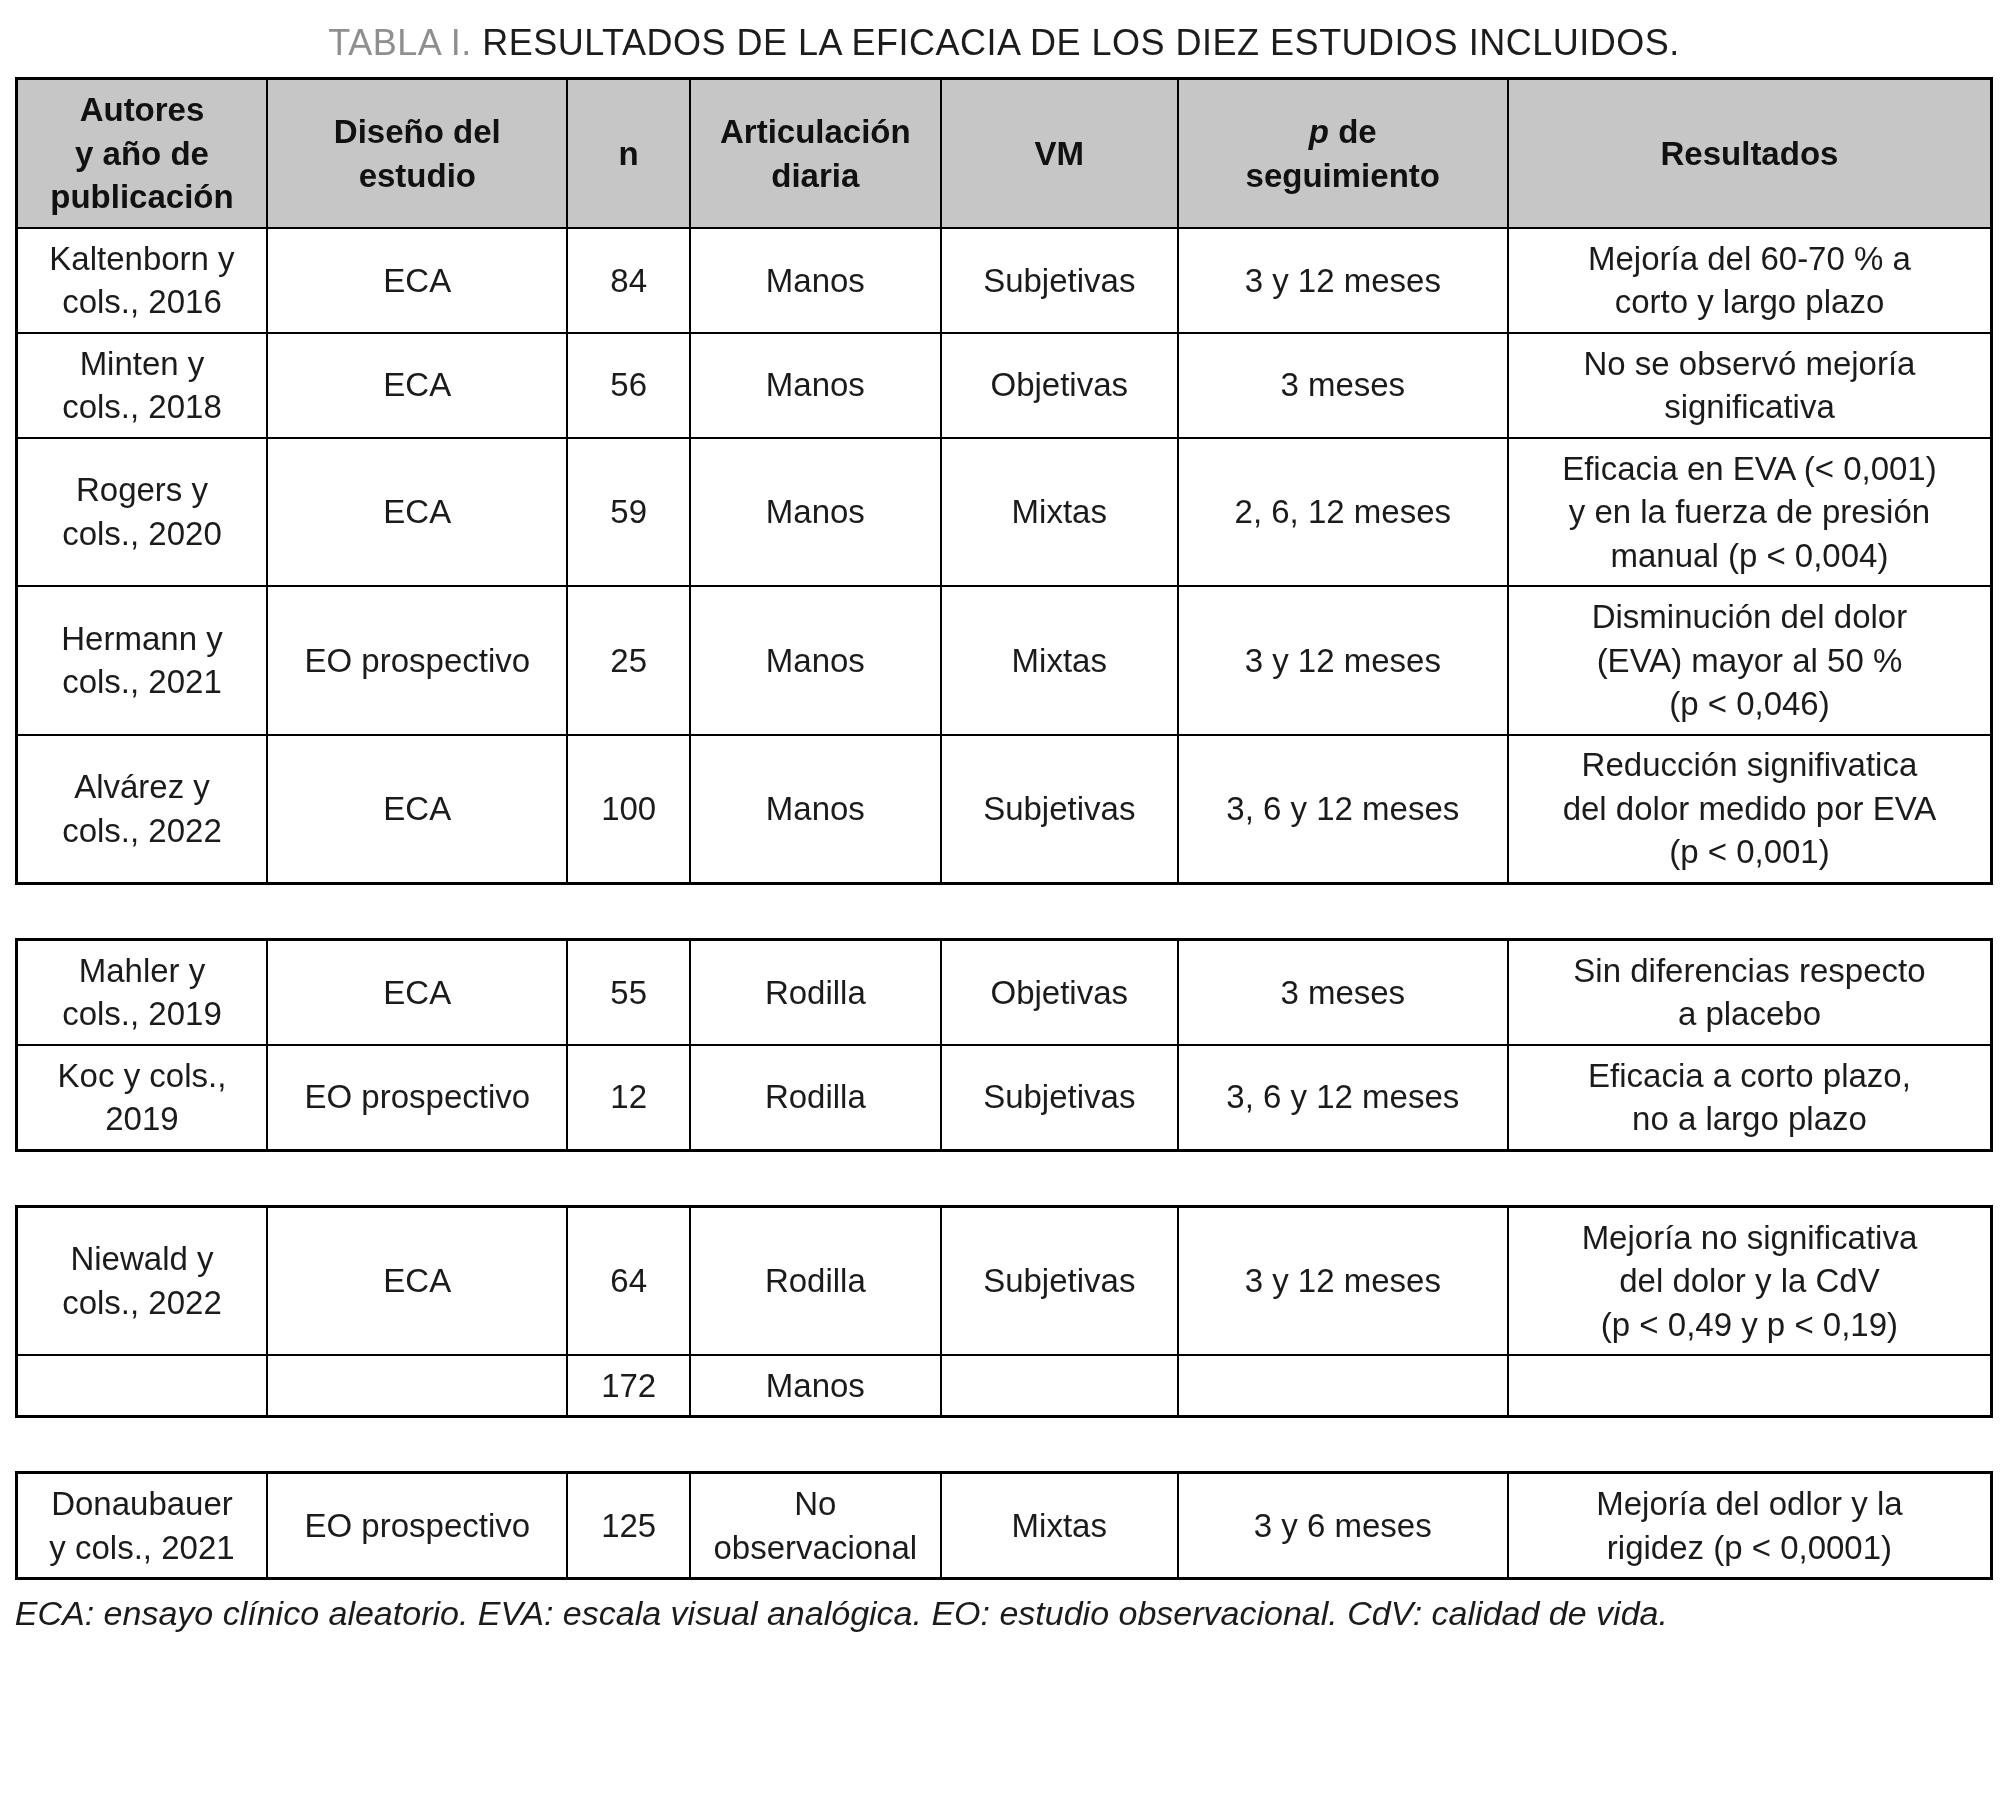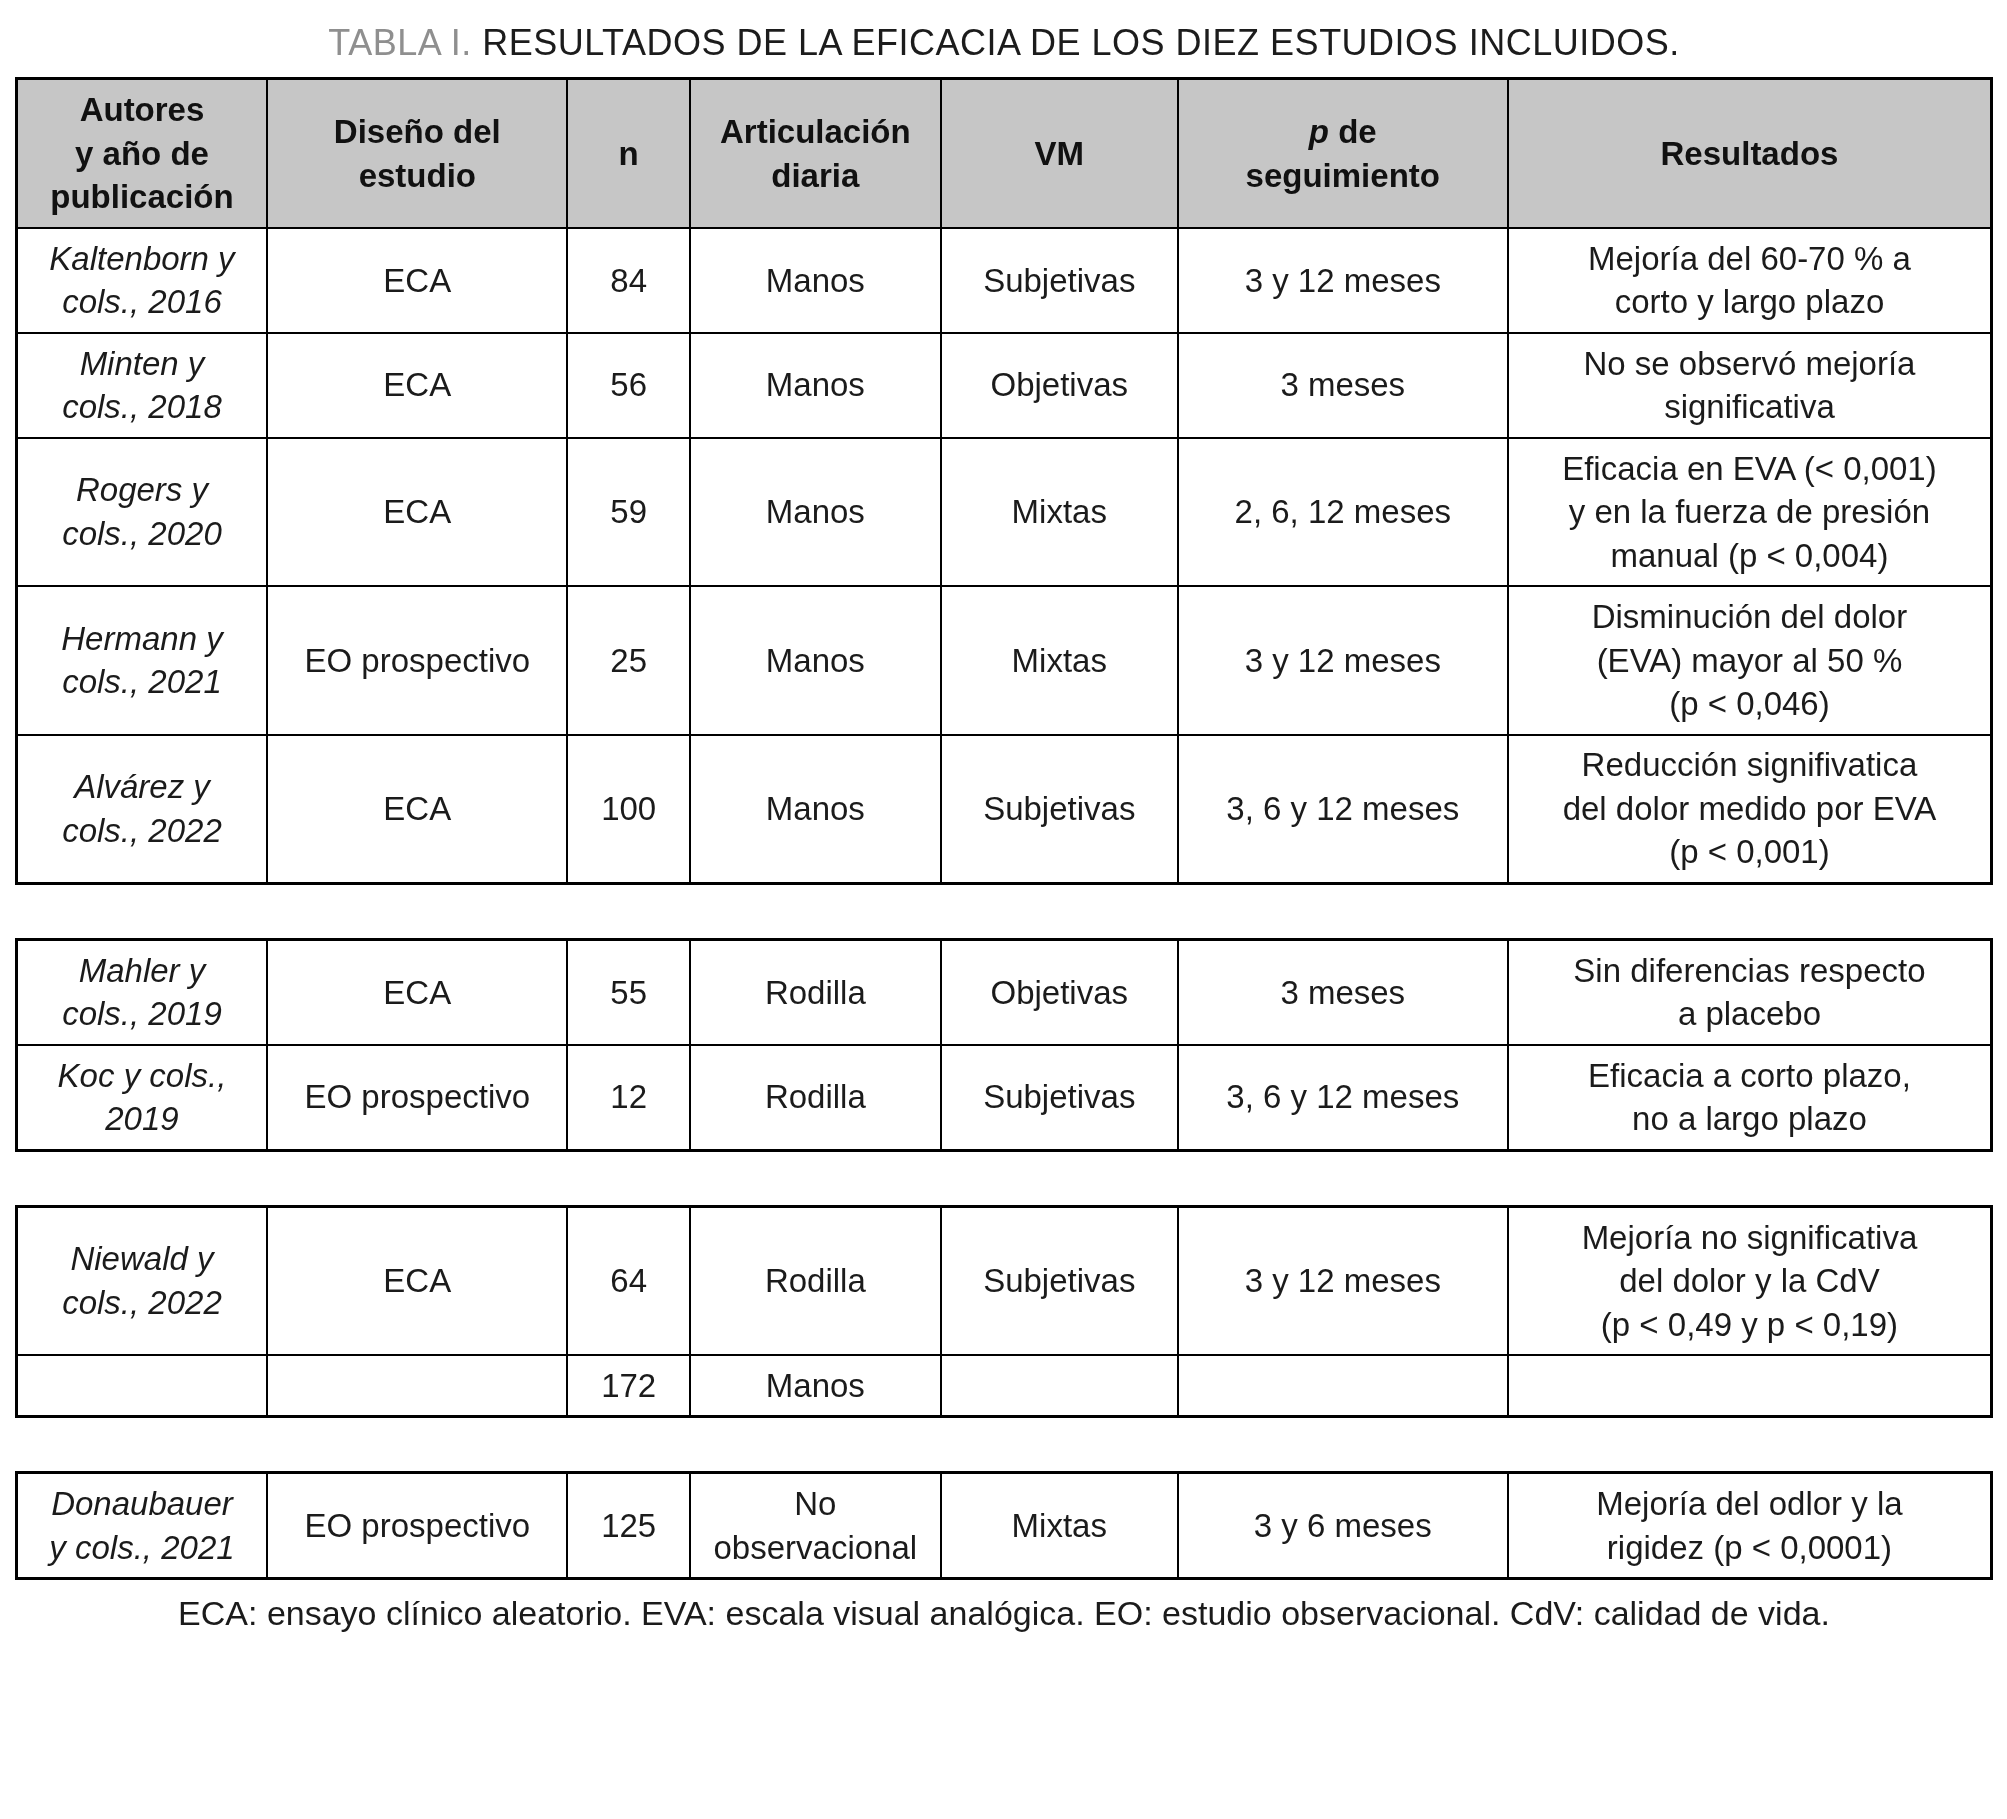--- a/index.html
+++ b/index.html
@@ -39,26 +39,26 @@
     font-size: 33px;
     line-height: 1.32;
     white-space: pre-line;
     overflow-wrap: break-word;
   }
   th {
     background: var(--header-bg, #c6c6c6);
     font-weight: bold;
     color: #111;
   }
-  td.authors { font-style: italic; }
+  td.authors { }
   .em { font-style: italic; }
 
   .footnote {
+    font-style: italic;
     font-size: 34px;
-    text-align: center;
     margin-top: 13.8px;
     color: #1b1b1b;
   }
 </style>
 </head>
 <body>
 
 <div class="page">
 
   <div class="title">

